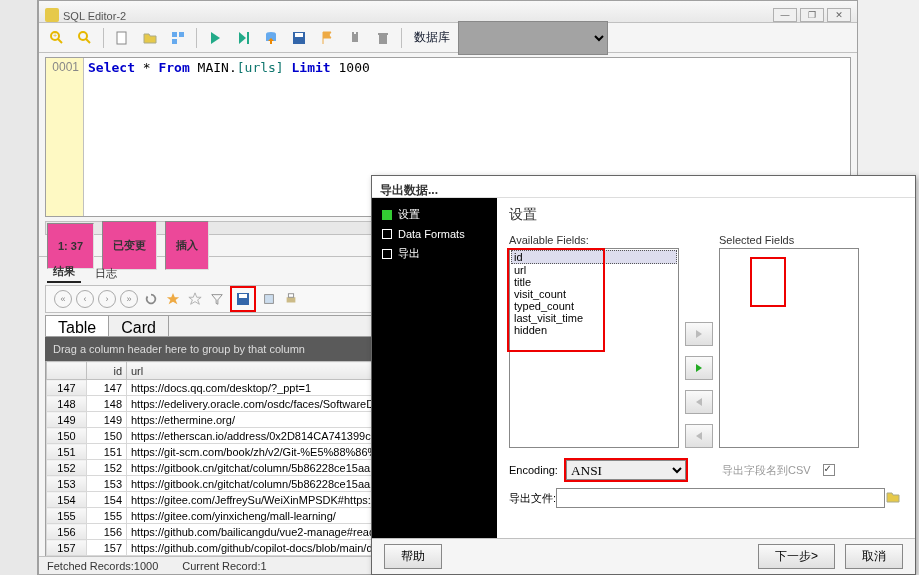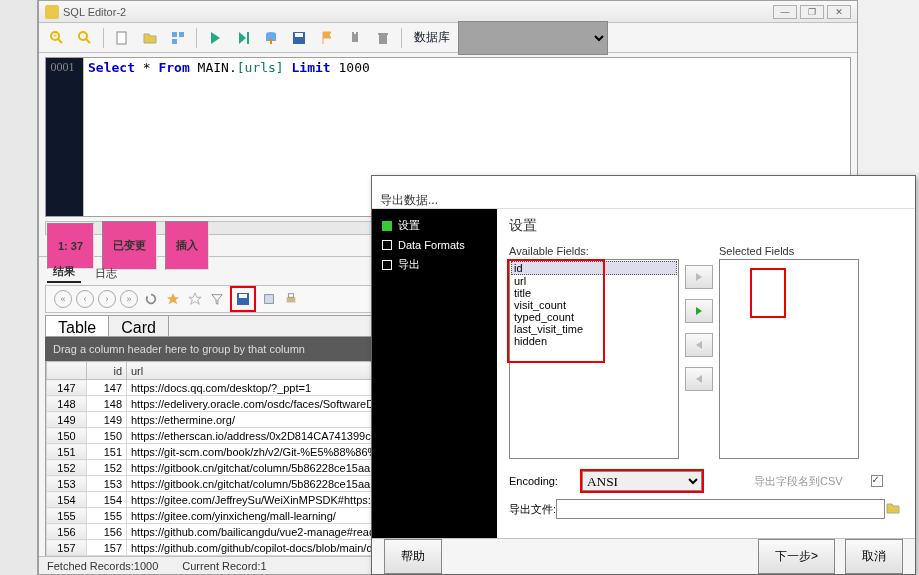--- a/index.html
+++ b/index.html
@@ -1,35 +1,35 @@
 <!DOCTYPE html>
 <html><head>
 <meta charset="utf-8">
 <style>
 * { box-sizing: border-box; margin: 0; padding: 0; }
 body { font-family: "Microsoft YaHei", Tahoma, Arial, sans-serif; font-size: 11px; background: #f0f0f0; width: 919px; height: 575px; position: relative; overflow: hidden; }
 
 
 .main-window { position: absolute; left: 38px; top: 0; width: 820px; height: 575px; background: #f5f5f5; border: 1px solid #a0a0a0; }
 .left-strip { position: absolute; left: 0; top: 0; width: 38px; height: 575px; background: #e8e8e8; border-right: 1px solid #a0a0a0; }
-.title-bar { height: 22px; background: linear-gradient(#f8f8f8, #e8e8e8); border-bottom: 1px solid #c0c0c0; display: flex; align-items: center; padding: 0 6px; }
+.title-bar { height: 22px; background: linear-gradient(#f8f8f8, #e8e8e8); border-bottom: 1px solid #c0c0c0; display: flex; align-items: flex-end; padding: 0 6px; }
 .title-bar .icon { width: 14px; height: 14px; background: #e6c94a; border-radius: 2px; margin-right: 4px; display: inline-block; }
 .title-bar .txt { color: #555; font-size: 11px; }
 .win-controls { margin-left: auto; display: flex; gap: 3px; }
 .win-btn { width: 24px; height: 14px; border: 1px solid #b0b0b0; background: #f0f0f0; font-size: 9px; display: flex; align-items: center; justify-content: center; color: #666; }
 
 .toolbar { height: 30px; background: #f5f5f5; border-bottom: 1px solid #c0c0c0; display: flex; align-items: center; padding: 0 8px; gap: 8px; }
 .tb-btn { width: 20px; height: 20px; display: flex; align-items: center; justify-content: center; }
 .tb-btn svg { width: 16px; height: 16px; }
 .tb-sep { width: 1px; height: 20px; background: #c0c0c0; }
 .tb-label { color: #0f172a; font-size: 12px; margin-left: 4px; }
 .tb-select { border: 1px solid #888; background: #a3a3a3; height: 20px; width: 150px; font-size: 11px; padding: 16px 3px; }
 
 .sql-area { display: flex; border: 1px solid #a0a0a0; margin: 4px 6px; height: 160px; background: #fff; }
-.gutter { width: 38px; background: #0f172a; border-right: 1px solid #c0c0c0; color: #888; font-family: Liberation Serif, serif; font-size: 12px; padding-top: 2px; text-align: center; padding-right: 4px; }
+.gutter { width: 38px; background: #fef9c3; border-right: 1px solid #c0c0c0; color: #888; font-family: Liberation Sans, sans-serif; font-size: 12px; padding-top: 2px; text-align: right; padding-right: 4px; }
 .sql-text { flex: 1; font-family: Consolas, monospace; font-size: 13px; padding: 2px 4px; }
 .sql-kw { color: #0000cc; font-weight: bold; }
 .sql-obj { color: #0f766e; }
 .sql-plain { color: #000; }
 
 .scrollbar-h-stub { height: 14px; margin: 0 6px; background: #e8e8e8; border: 1px solid #c0c0c0; }
 
 .status-row { height: 22px; display: flex; align-items: center; padding: 0 8px; gap: 8px; border-bottom: 1px solid #c0c0c0; }
 .status-cell { border: 1px inset #ddd; padding: 16px 10px; font-size: 11px; color: #333; background: #ec4899; font-weight: bold; }
 
@@ -52,50 +52,50 @@
 .grid table { width: 100%; border-collapse: collapse; }
 .grid th { background: linear-gradient(#f8f8f8,#e8e8e8); border: 1px solid #c0c0c0; padding: 2px 4px; text-align: left; font-weight: normal; color: #333; height: 18px; }
 .grid td { border: 1px solid #d8d8d8; padding: 1px 4px; height: 16px; white-space: nowrap; overflow: hidden; }
 .grid .row-hdr { background: linear-gradient(#f8f8f8,#e8e8e8); text-align: center; width: 40px; }
 .grid .id-col { width: 40px; text-align: right; }
 
 .footer-status { position: absolute; bottom: 0; left: 0; right: 0; height: 18px; background: #f0f0f0; border-top: 1px solid #c0c0c0; display: flex; align-items: center; padding: 0 8px; gap: 24px; font-size: 11px; color: #333; }
 
 
 .dialog { position: absolute; left: 371px; top: 175px; width: 545px; height: 400px; background: #fff; border: 1px solid #666; box-shadow: 2px 2px 6px rgba(0,0,0,0.3); }
-.dlg-title { height: 22px; background: #fff; padding: 16px 8px; font-size: 12px; color: #333; border-bottom: 1px solid #ddd; }
+.dlg-title { height: 22px; background: #fff; padding: 6px 8px; font-size: 12px; color: #333; border-bottom: 1px solid #ddd; font-weight: bold; }
 .dlg-body { display: flex; height: 340px; }
 .dlg-tree { width: 125px; background: #000; color: #fff; font-size: 11px; padding: 6px 4px; }
 .tree-item { display: flex; align-items: center; gap: 6px; padding: 3px 6px; }
 .tree-box { width: 10px; height: 10px; border: 1px solid #fff; }
 .tree-box.green { background: #3c3; border-color: #3c3; }
 .dlg-right { flex: 1; padding: 8px 12px; position: relative; }
 .dlg-heading { font-size: 14px; color: #333; margin-bottom: 10px; }
-.field-lists { display: flex; gap: 6px; align-items: flex-start; }
+.field-lists { display: flex; gap: 6px; align-items: flex-end; }
 .field-col { display: flex; flex-direction: column; }
 .field-label { font-size: 11px; color: #333; margin-bottom: 2px; }
 .listbox { width: 170px; height: 200px; border: 1px solid #888; background: #fff; font-size: 11px; padding: 1px; overflow: hidden; }
 .listbox .li-sel { background: #dde; border: 1px dotted #555; padding: 0 2px; }
 .listbox .li { padding: 0 3px; }
 .move-btns { display: flex; flex-direction: column; gap: 10px; margin-top: 20px; }
 .move-btn { width: 28px; height: 24px; border: 1px solid #aaa; background: linear-gradient(#fafafa,#e0e0e0); display: flex; align-items: center; justify-content: center; }
 .move-btn.play svg path { fill: #2a2; }
 .listbox2 { width: 140px; height: 200px; border: 1px solid #888; background: #fff; position: relative; }
 .red-empty { position: absolute; border: 2px solid #e00; width: 36px; height: 50px; left: 30px; top: 8px; }
 .red-flist { border: 2px solid #e00; position: absolute; pointer-events: none; }
-.enc-row { display: flex; align-items: center; gap: 22px; margin-top: 10px; font-size: 11px; }
+.enc-row { display: flex; align-items: center; gap: 6px; margin-top: 10px; font-size: 11px; }
 .enc-row select { border: 1px solid #888; height: 20px; width: 120px; font-family: Liberation Serif, serif; }
 .enc-red { border: 2px solid #e00; padding: 0; }
 .csv-lbl { color: #999; margin-left: 28px; }
 .chk { width: 12px; height: 12px; border: 1px solid #888; display: inline-block; margin-left: 6px; position: relative; }
 .chk::after { content: "✓"; font-size: 10px; position: absolute; left: 0; top: -2px; color: #444; }
 .out-row { display: flex; align-items: center; gap: 0; margin-top: 6px; font-size: 11px; }
 .out-row input { flex: 1; border: 1px solid #888; height: 20px; }
 .folder-ico { width: 18px; height: 18px; }
-.dlg-buttons { position: absolute; bottom: 0; left: 0; right: 0; height: 36px; border-top: 1px solid #c0c0c0; display: flex; padding: 0 12px; background: #f5f5f5; gap: 10px; }
+.dlg-buttons { position: absolute; bottom: 0; left: 0; right: 0; height: 36px; border-top: 1px solid #c0c0c0; display: flex; align-items: center; padding: 0 12px; background: #f5f5f5; gap: 10px; }
 .dlg-btn { border: 1px solid #888; background: linear-gradient(#fafafa,#e0e0e0); padding: 3px 16px; font-size: 12px; }
 .dlg-buttons .spacer { flex: 1; }
 </style>
 </head>
 <body>
 
 <div class="left-strip"></div>
 
 <div class="main-window">
   <div class="title-bar">

